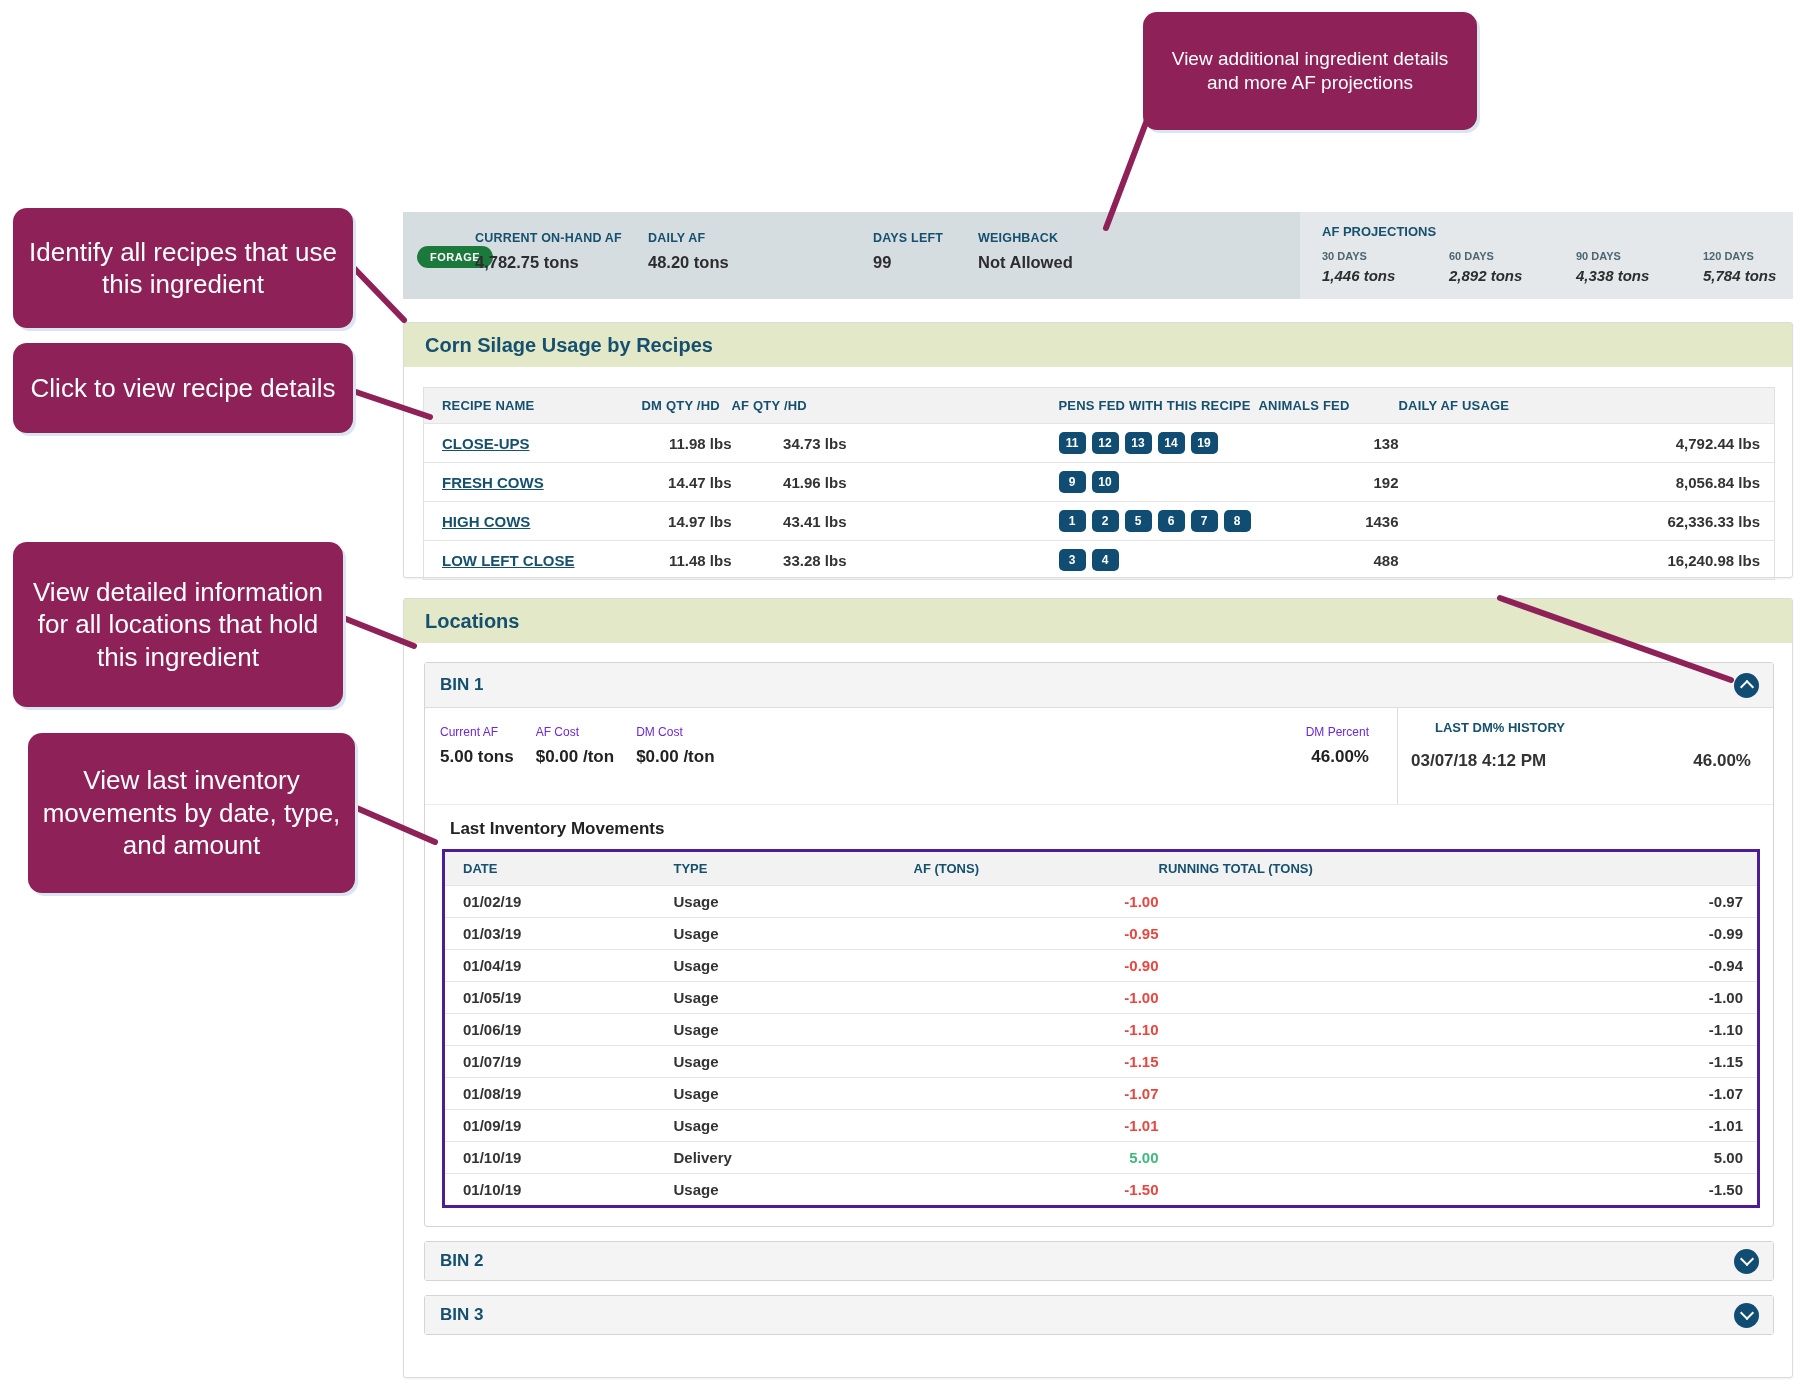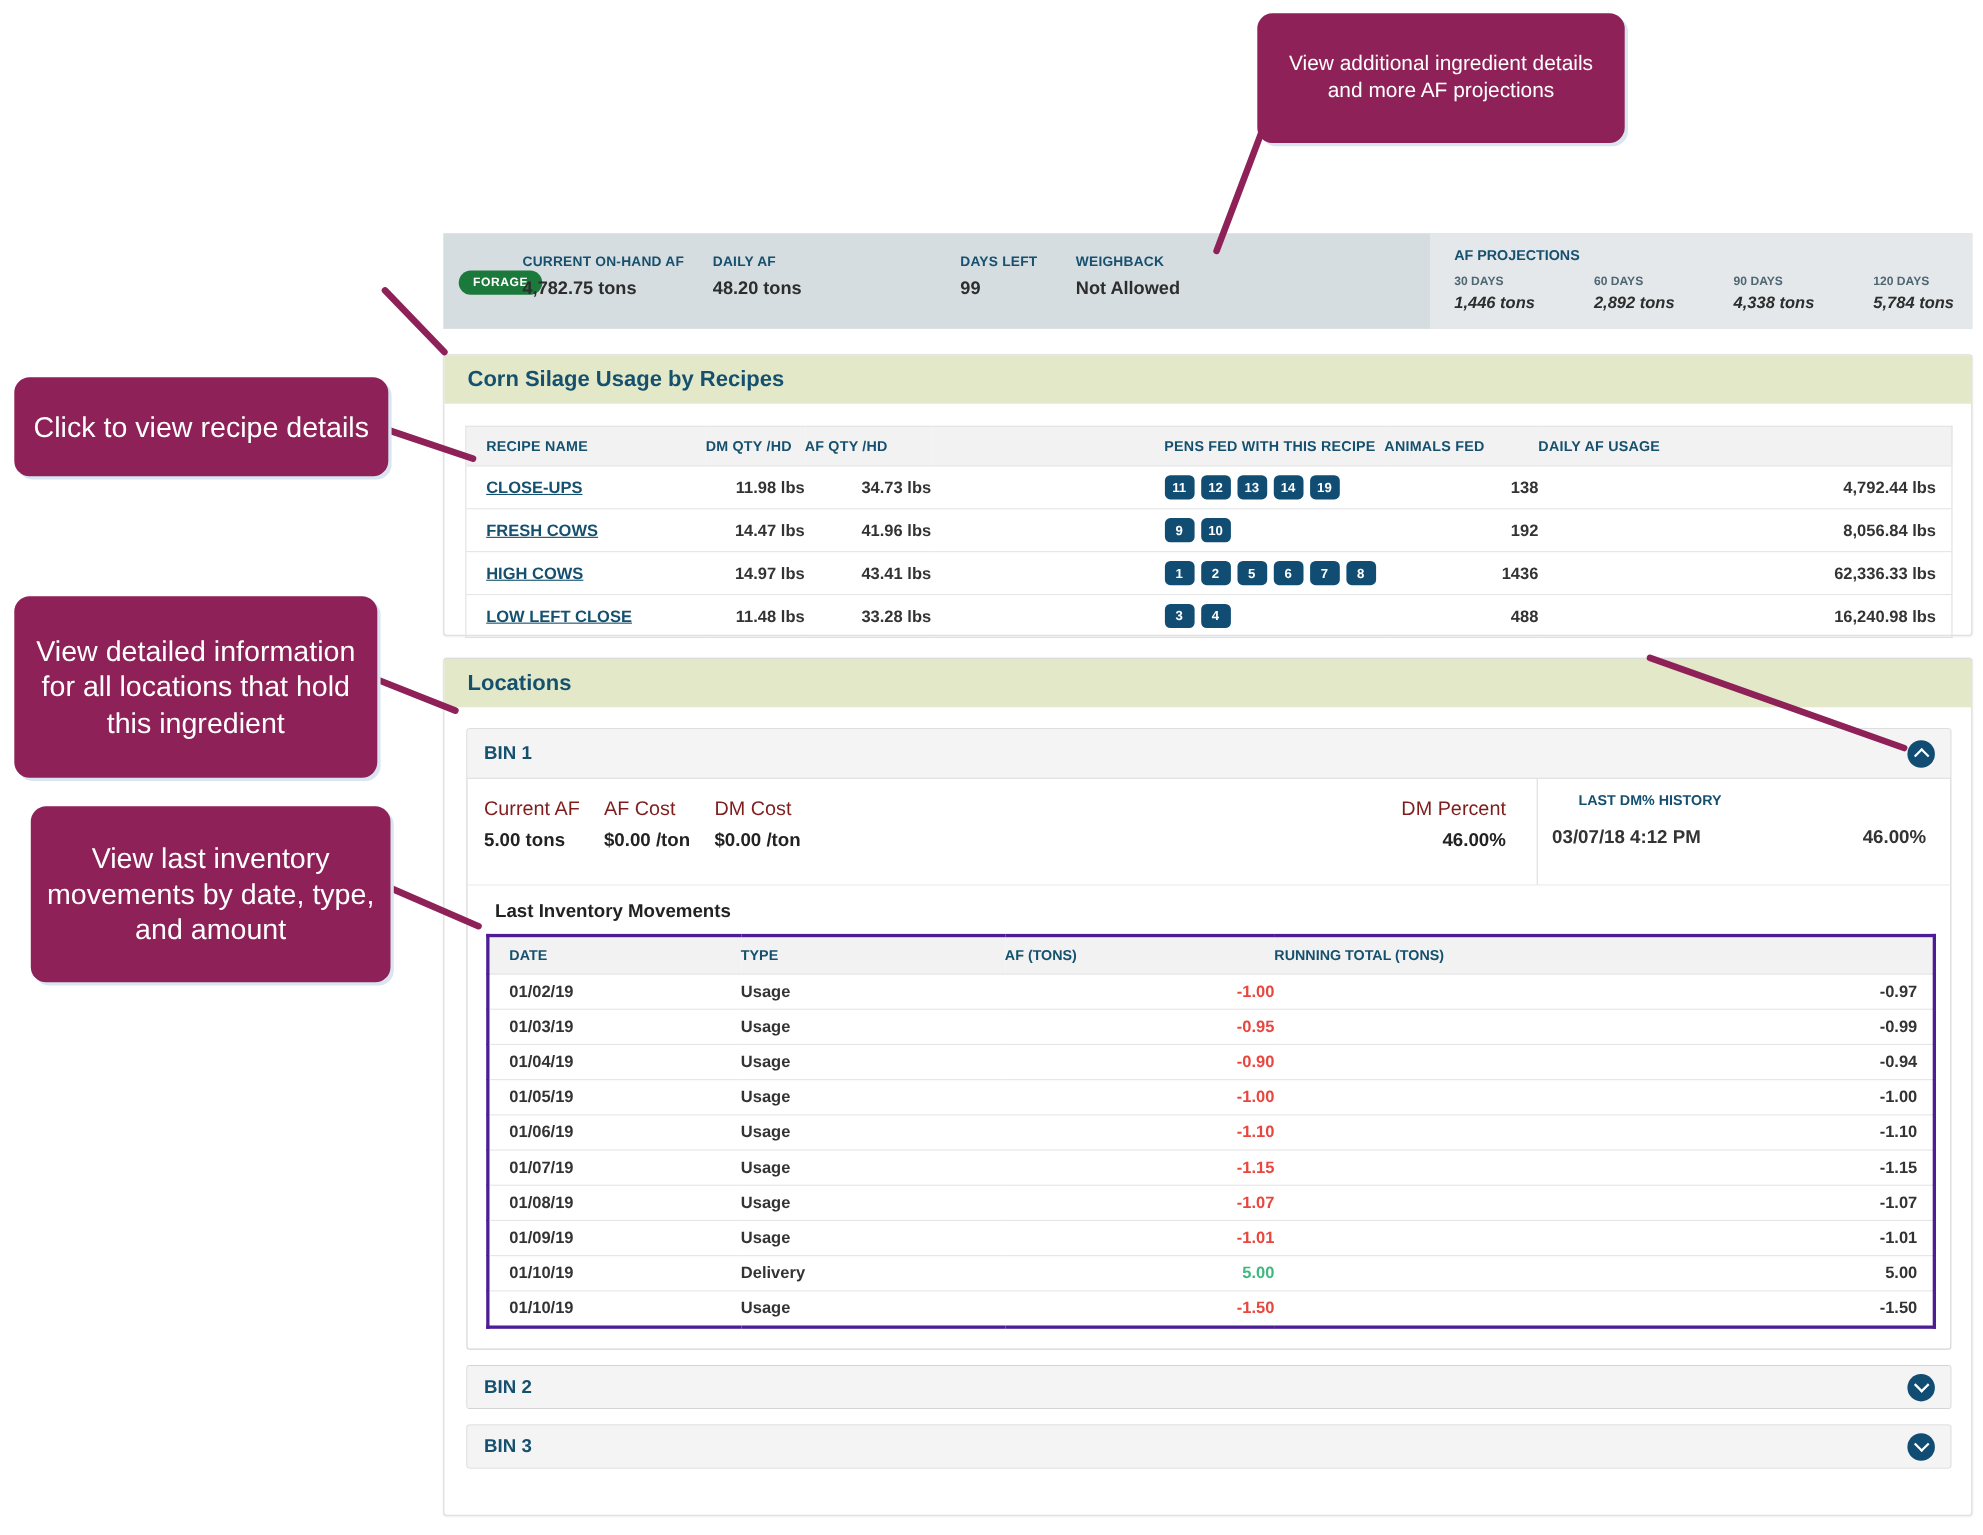--- a/index.html
+++ b/index.html
@@ -72,21 +72,21 @@
   .bin-name{font-size:17px;font-weight:700;color:#15506e;}
   .chev{width:25px;height:25px;border-radius:50%;background:#114d72;position:relative;flex:0 0 auto;}
   .chev::after{content:'';position:absolute;left:7.5px;width:8px;height:8px;
                border-right:2.5px solid #fff;border-bottom:2.5px solid #fff;}
   .chev.up::after{top:9.5px;transform:rotate(-135deg);}
   .chev.down::after{top:5.5px;transform:rotate(45deg);}
   .bin-body{border-top:1px solid #ddd;padding-bottom:18px;}
   .bin-stats-row{display:flex;height:96px;border-bottom:1px solid #ececec;}
   .stats-left{flex:1;display:flex;padding:17px 0 0 15px;}
   .stat{margin-right:22px;}
-  .stat .slabel{font-size:18px;color:#7f1d1d;}
+  .stat .slabel{font-size:12px;color:#6d28d9;}
   .stat .sval{margin-top:8px;font-size:17px;font-weight:700;color:#222;}
   .stat.right{margin-left:auto;margin-right:28px;text-align:right;}
   .dm-history{width:376px;border-left:1px solid #ddd;box-sizing:border-box;
               padding:12px 22px 0 13px;}
   .dmh-title{font-size:13px;font-weight:700;color:#15506e;margin-left:24px;}
   .dmh-row{display:flex;justify-content:space-between;margin-top:16px;}
   .dmh-date{font-size:17px;font-weight:600;color:#333;}
   .dmh-val{font-size:17px;font-weight:600;color:#333;}
   .movements-title{margin:14px 0 10px 25px;font-size:17px;font-weight:700;color:#222;}
   .mov-table{width:1315px;margin-left:17px;border:3px solid #4c1d95;}
@@ -105,20 +105,21 @@
   <svg class="lines" width="1803" height="1395">
     <line x1="1150" y1="112" x2="1106" y2="228" stroke="#8e2157" stroke-width="6" stroke-linecap="round"></line>
     <line x1="350" y1="264" x2="404" y2="320" stroke="#8e2157" stroke-width="6" stroke-linecap="round"></line>
     <line x1="350" y1="390" x2="430" y2="417" stroke="#8e2157" stroke-width="6" stroke-linecap="round"></line>
     <line x1="341" y1="617" x2="414" y2="646" stroke="#8e2157" stroke-width="6" stroke-linecap="round"></line>
     <line x1="352" y1="806" x2="435" y2="842" stroke="#8e2157" stroke-width="6" stroke-linecap="round"></line>
     <line x1="1500" y1="598" x2="1731" y2="680" stroke="#8e2157" stroke-width="6" stroke-linecap="round"></line>
   </svg>
 
   <div class="callout co-a">View additional ingredient details and more AF projections</div>
+  <div class="callout co-b">Identify all recipes that use this ingredient</div>
   <div class="callout co-c">Click to view recipe details</div>
   <div class="callout co-d">View detailed information for all locations that hold this ingredient</div>
   <div class="callout co-e">View last inventory movements by date, type, and amount</div>
 
   <div class="header-bar">
     <div class="hdr-content">
       <span class="pill">FORAGE</span>
       <div class="hstat hs1">
         <div class="hlabel">CURRENT ON-HAND AF</div>
         <div class="hval">4,782.75 tons</div>

